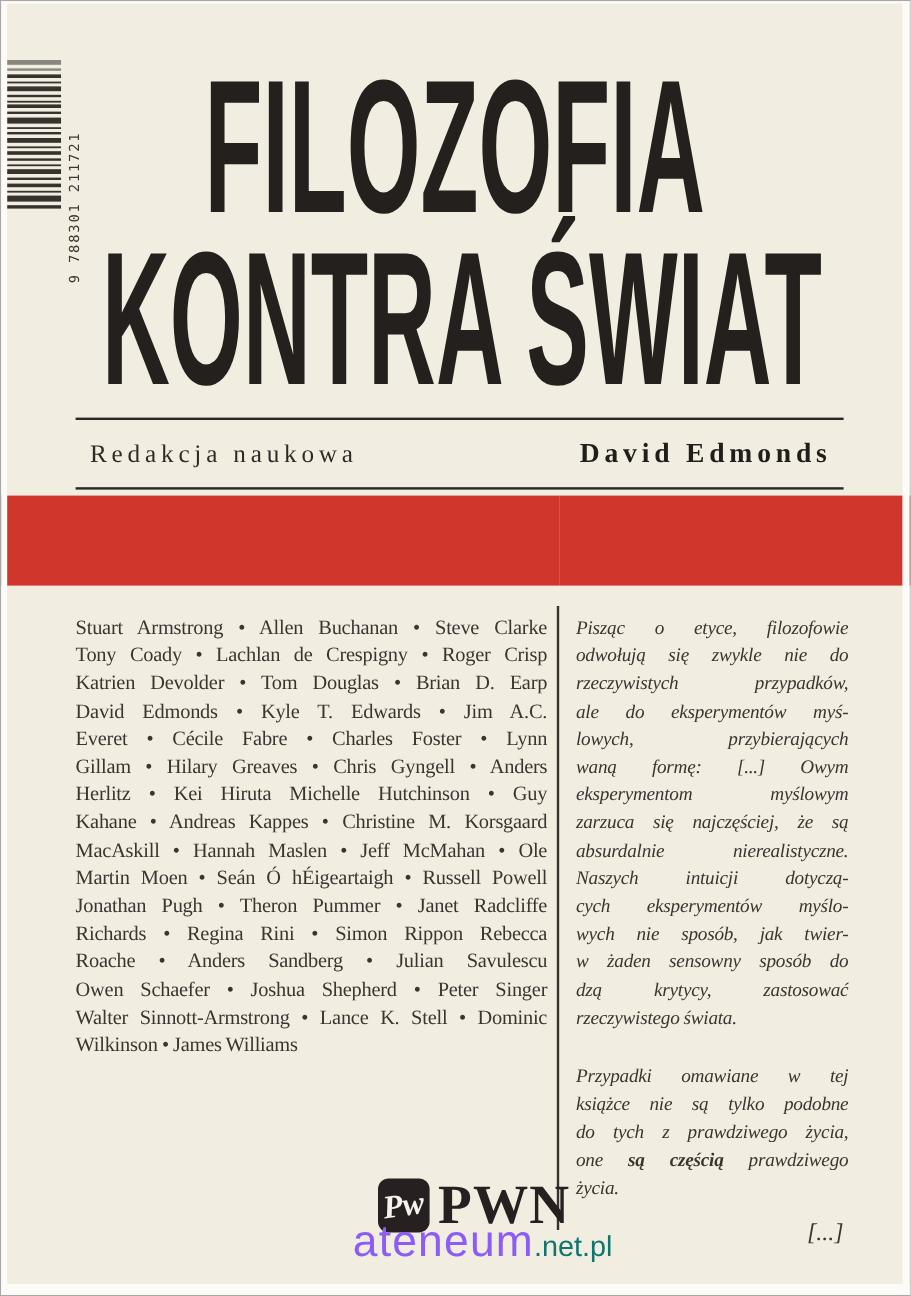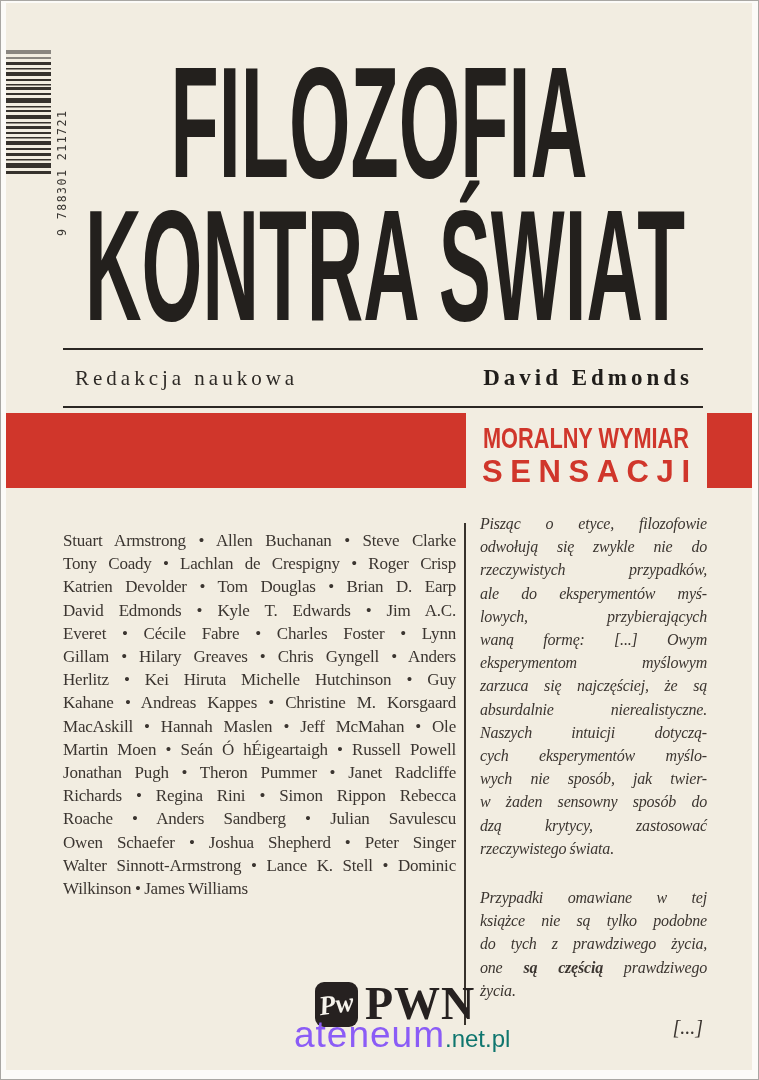--- a/index.html
+++ b/index.html
@@ -31,21 +31,21 @@
   .band { position:absolute; left:0; top:413px; width:759px; height:75px; display:flex; }
   .band-red { background:var(--red); }
   .band-red.left { width:466px; }
   .band-red.right { flex:1; }
   .band-gap { width:241px; display:flex; align-items:center; justify-content:center; }
   .band-gap svg text { font-family:"Liberation Sans", sans-serif; font-weight:800; fill:var(--red); }
 
   
   .columns { position:absolute; left:63px; top:505px; width:644px; height:520px; display:flex; }
   .col-left { width:403px; box-sizing:border-box; border-right:2.5px solid #38322c;
-              padding:6px 8px 0 0;margin-top:18px; }
+              padding:6px 8px 0 0; }
   .col-right { flex:1; box-sizing:border-box; padding:7px 0 0 14px; }
 
   .nline { font-size:17px; line-height:23.2px; color:var(--text);
            letter-spacing:-0.2px; word-spacing:-0.5px;
            text-align:justify; text-align-last:justify; white-space:nowrap; }
   .col-left .nline:last-child { text-align-last:left; white-space:normal; }
 
   .qline { font-size:16px; font-style:italic; line-height:23.2px; color:var(--text);
            letter-spacing:-0.2px; word-spacing:-0.5px;
            text-align:justify; text-align-last:justify; white-space:nowrap; }
@@ -121,26 +121,20 @@
       <text x="385" y="320" text-anchor="middle" font-size="158" textLength="600" lengthAdjust="spacingAndGlyphs">KONTRA ŚWIAT</text>
     </svg>
 
     <div class="editor-row">
       <span class="editor-label">Redakcja naukowa</span>
       <span class="editor-name">David Edmonds</span>
     </div>
 
     <div class="band">
       <div class="band-red left"></div>
-      <div class="band-gap">
-        <svg width="241" height="75">
-          <text x="120" y="35" text-anchor="middle" font-size="30" textLength="206" lengthAdjust="spacingAndGlyphs">MORALNY WYMIAR</text>
-          <text x="120" y="69" text-anchor="middle" font-size="31" textLength="208" lengthAdjust="spacing">SENSACJI</text>
-        </svg>
-      </div>
       <div class="band-red right"></div>
     </div>
 
     <div class="columns">
       <div class="col-left">
 
           <div class="nline">Stuart Armstrong • Allen Buchanan • Steve Clarke</div>
 
           <div class="nline">Tony Coady • Lachlan de Crespigny • Roger Crisp</div>
 

